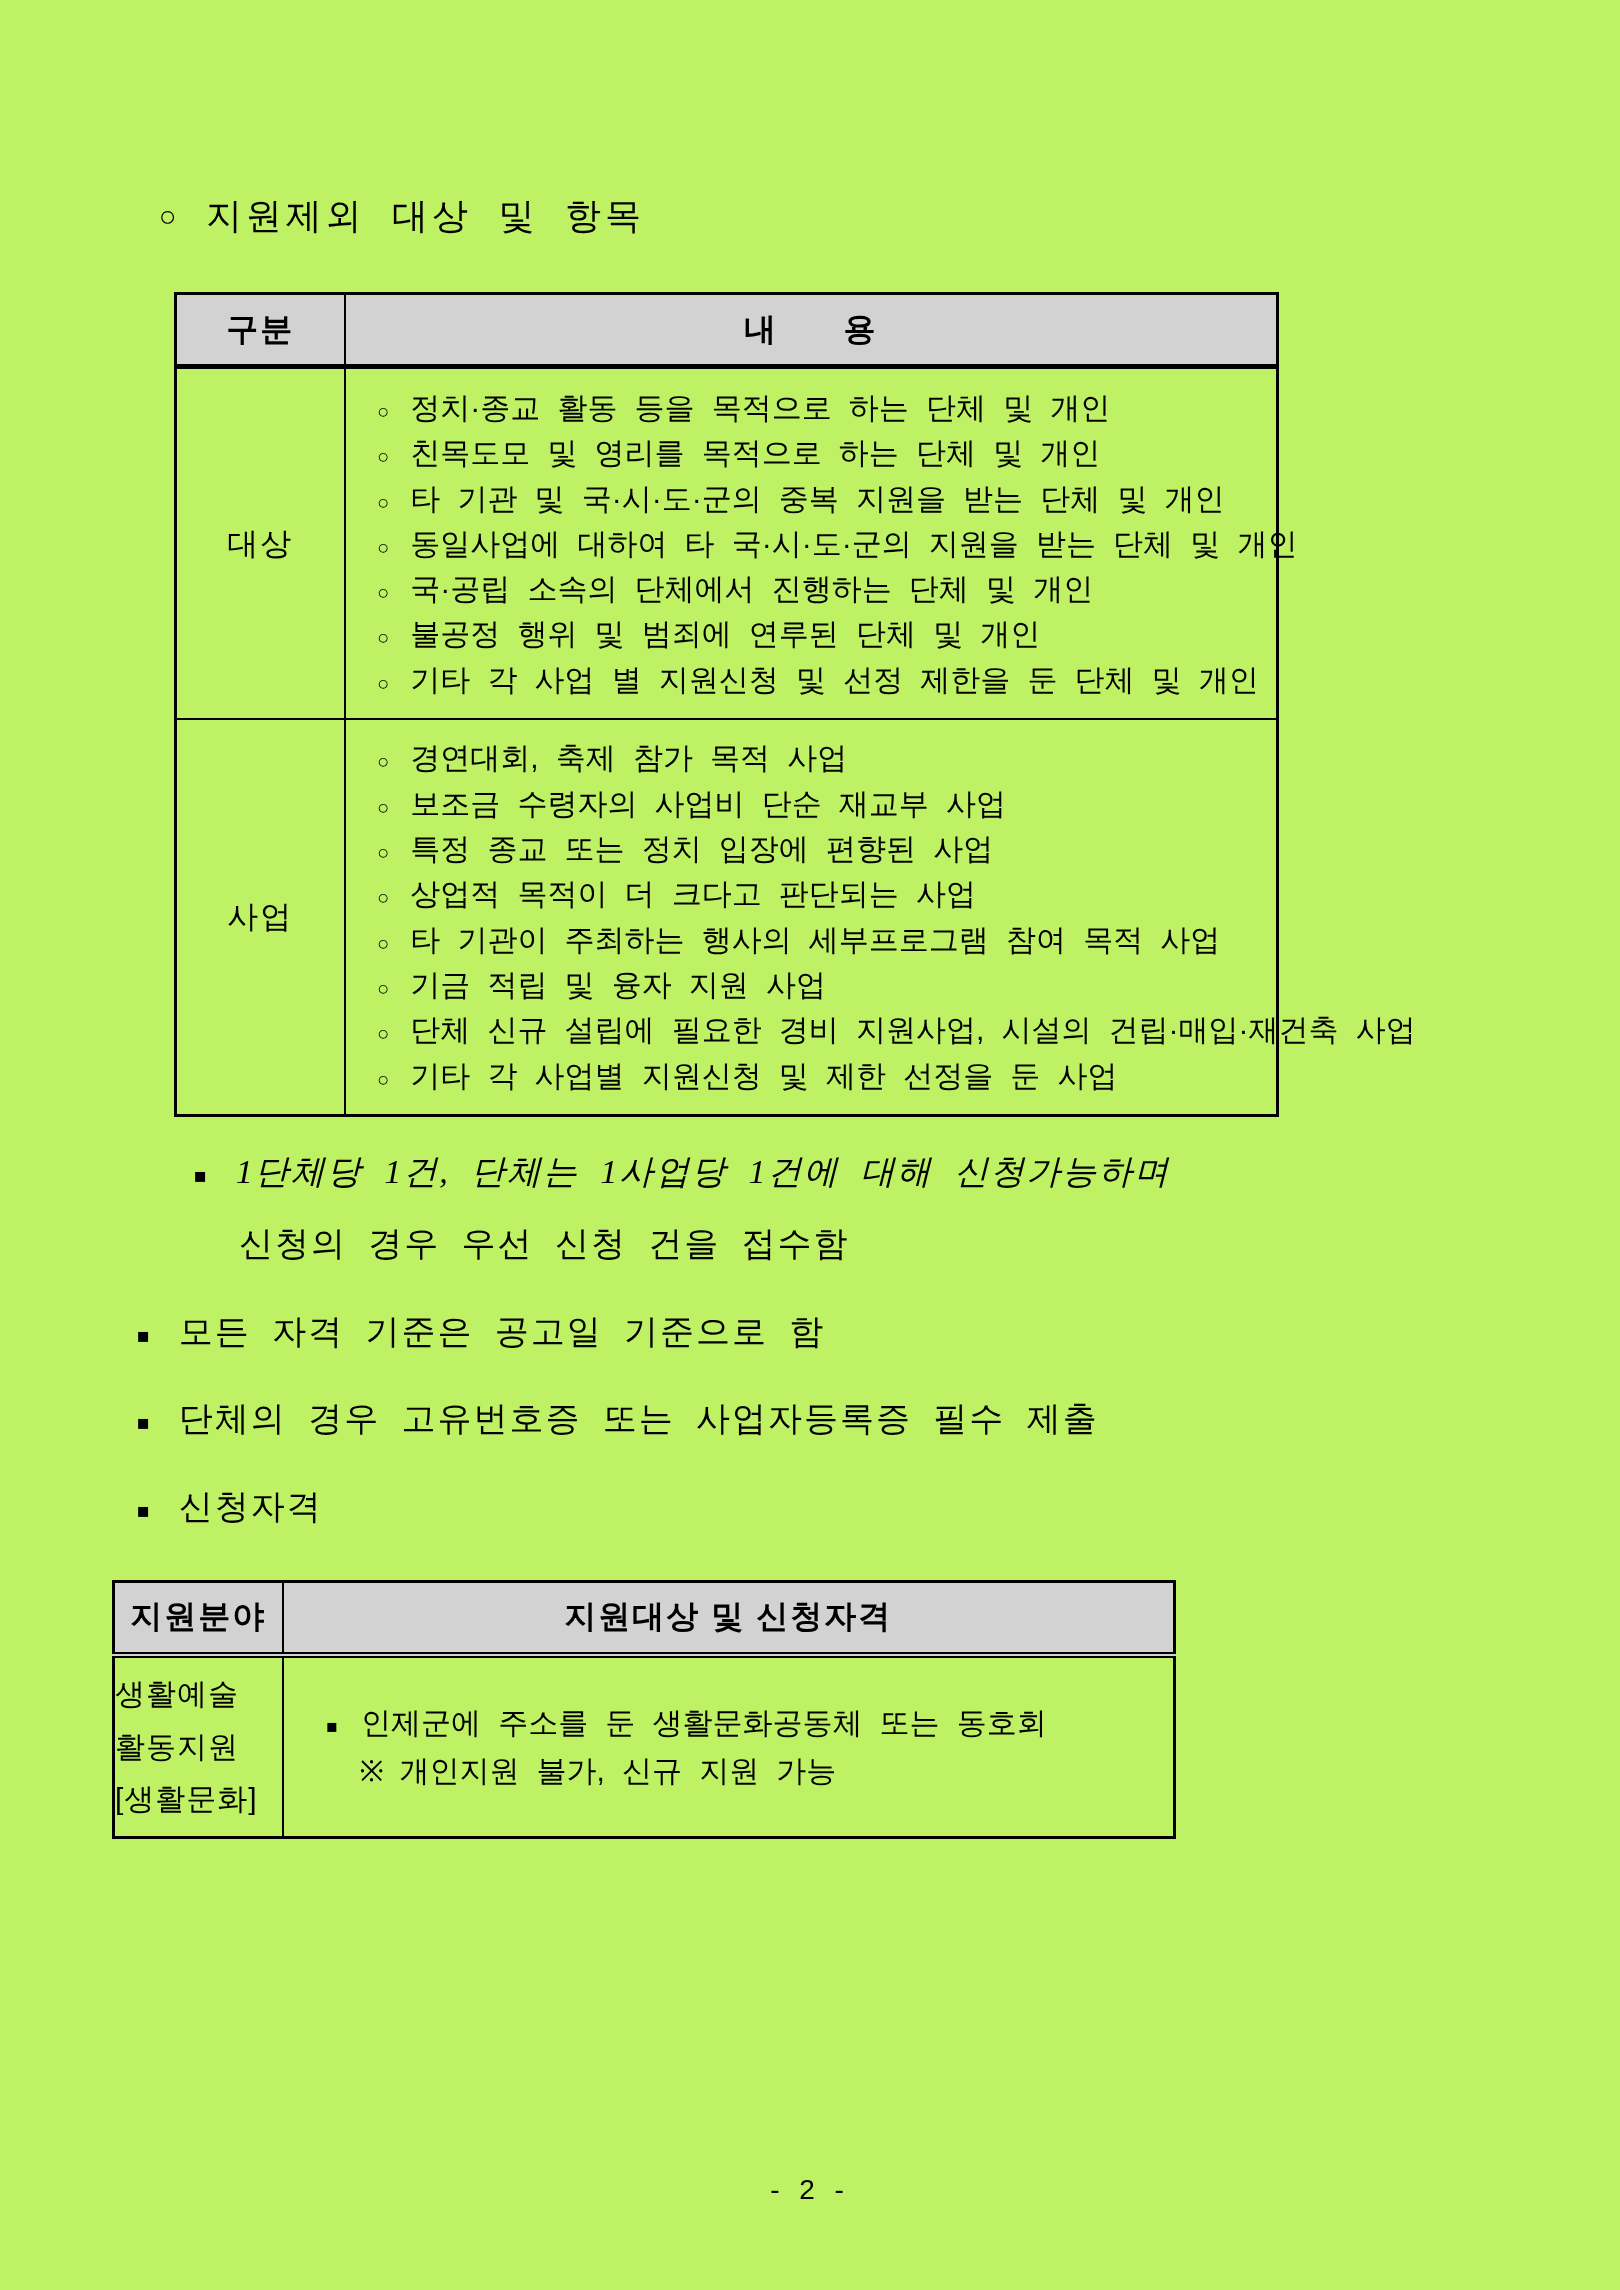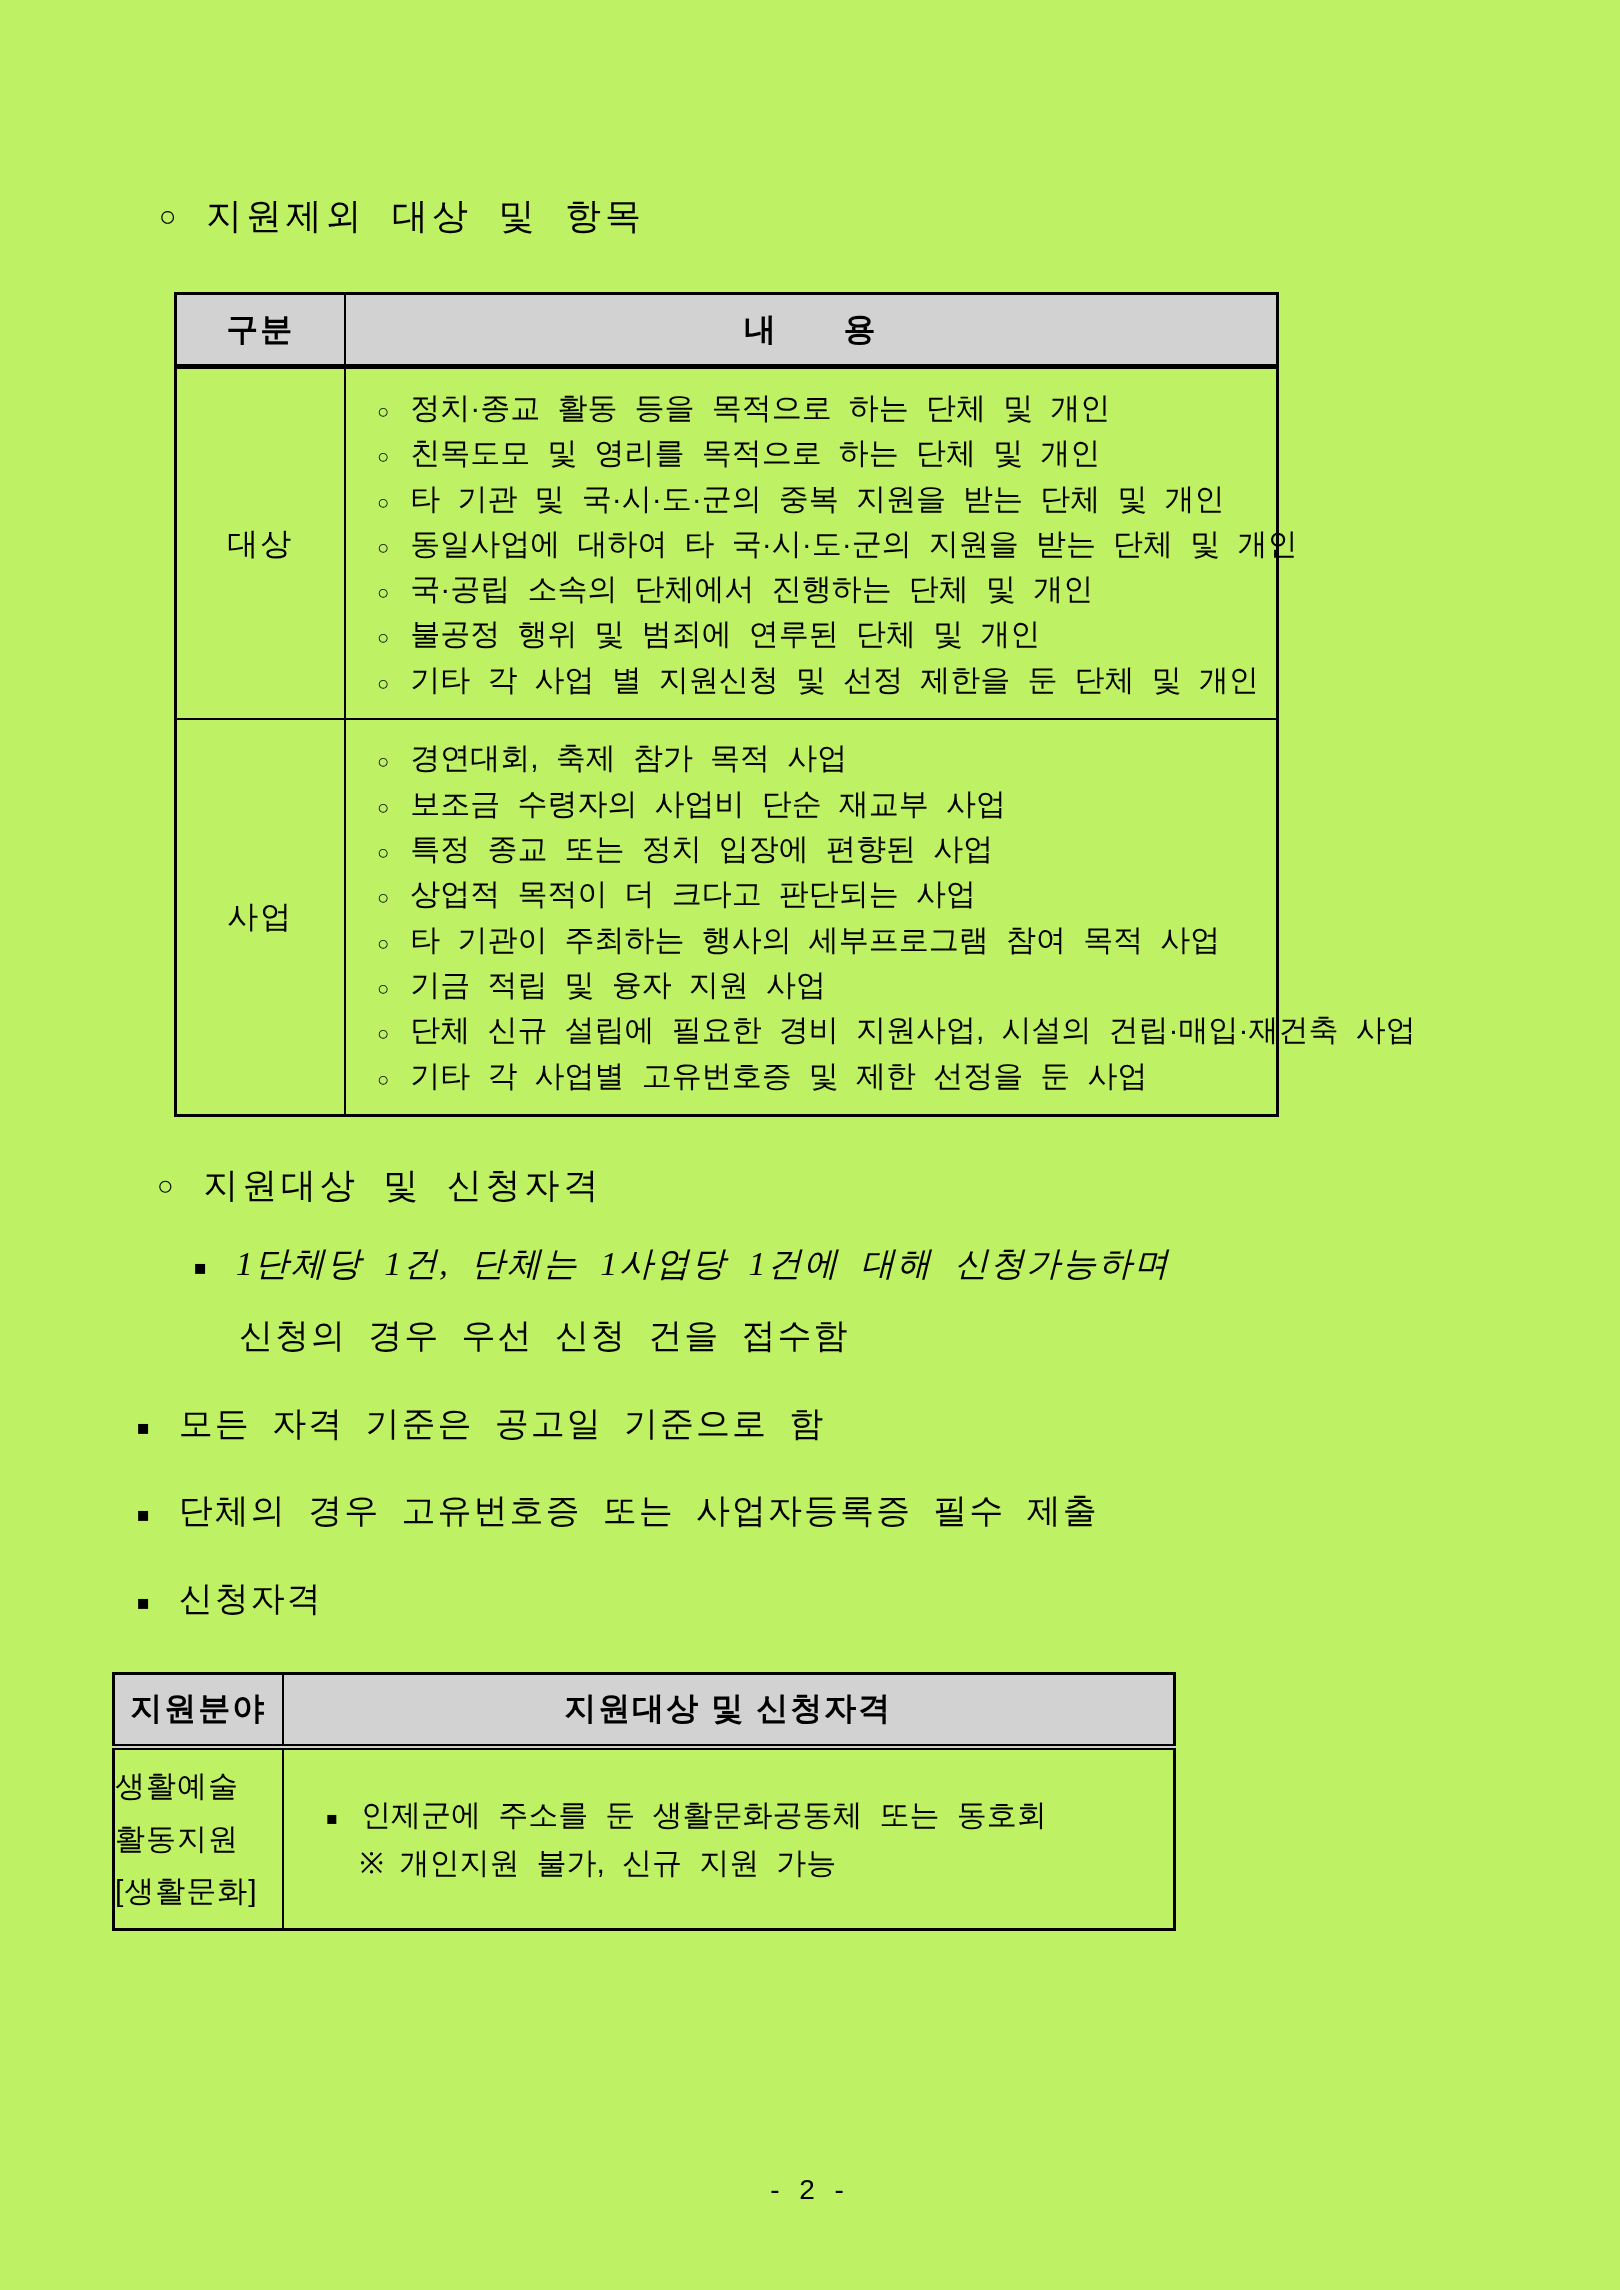--- a/index.html
+++ b/index.html
@@ -227,32 +227,29 @@
     <span class="li-text">기금 적립 및 융자 지원 사업</span>
   </div>
 
   <div class="li">
     <span class="o-marker">○</span>
     <span class="li-text">단체 신규 설립에 필요한 경비 지원사업, 시설의 건립·매입·재건축 사업</span>
   </div>
 
   <div class="li">
     <span class="o-marker">○</span>
-    <span class="li-text">기타 각 사업별 고유번호증 및 제한 선정을 둔 사업</span>
+    <span class="li-text">기타 각 사업별 지원신청 및 제한 선정을 둔 사업</span>
   </div>
 </td>
         </tr>
       </tbody>
   </table>
 
 
 
-  <div class="sub-line">
-    <span class="circle">○</span><span>지원대상 및 신청자격</span>
-  </div>
 
   <div class="bullets" id="bullets">
       <div class="b-row first">
         <span class="b-marker">■</span>
         <span class="b-text">1단체당 1건, 단체는 1사업당 1건에 대해 신청가능하며</span>
       </div>
       <div class="b-cont">신청의 경우 우선 신청 건을 접수함</div>
       <div class="b-row gap-after">
         <span class="b-marker">■</span>
         <span class="b-text">모든 자격 기준은 공고일 기준으로 함</span>

